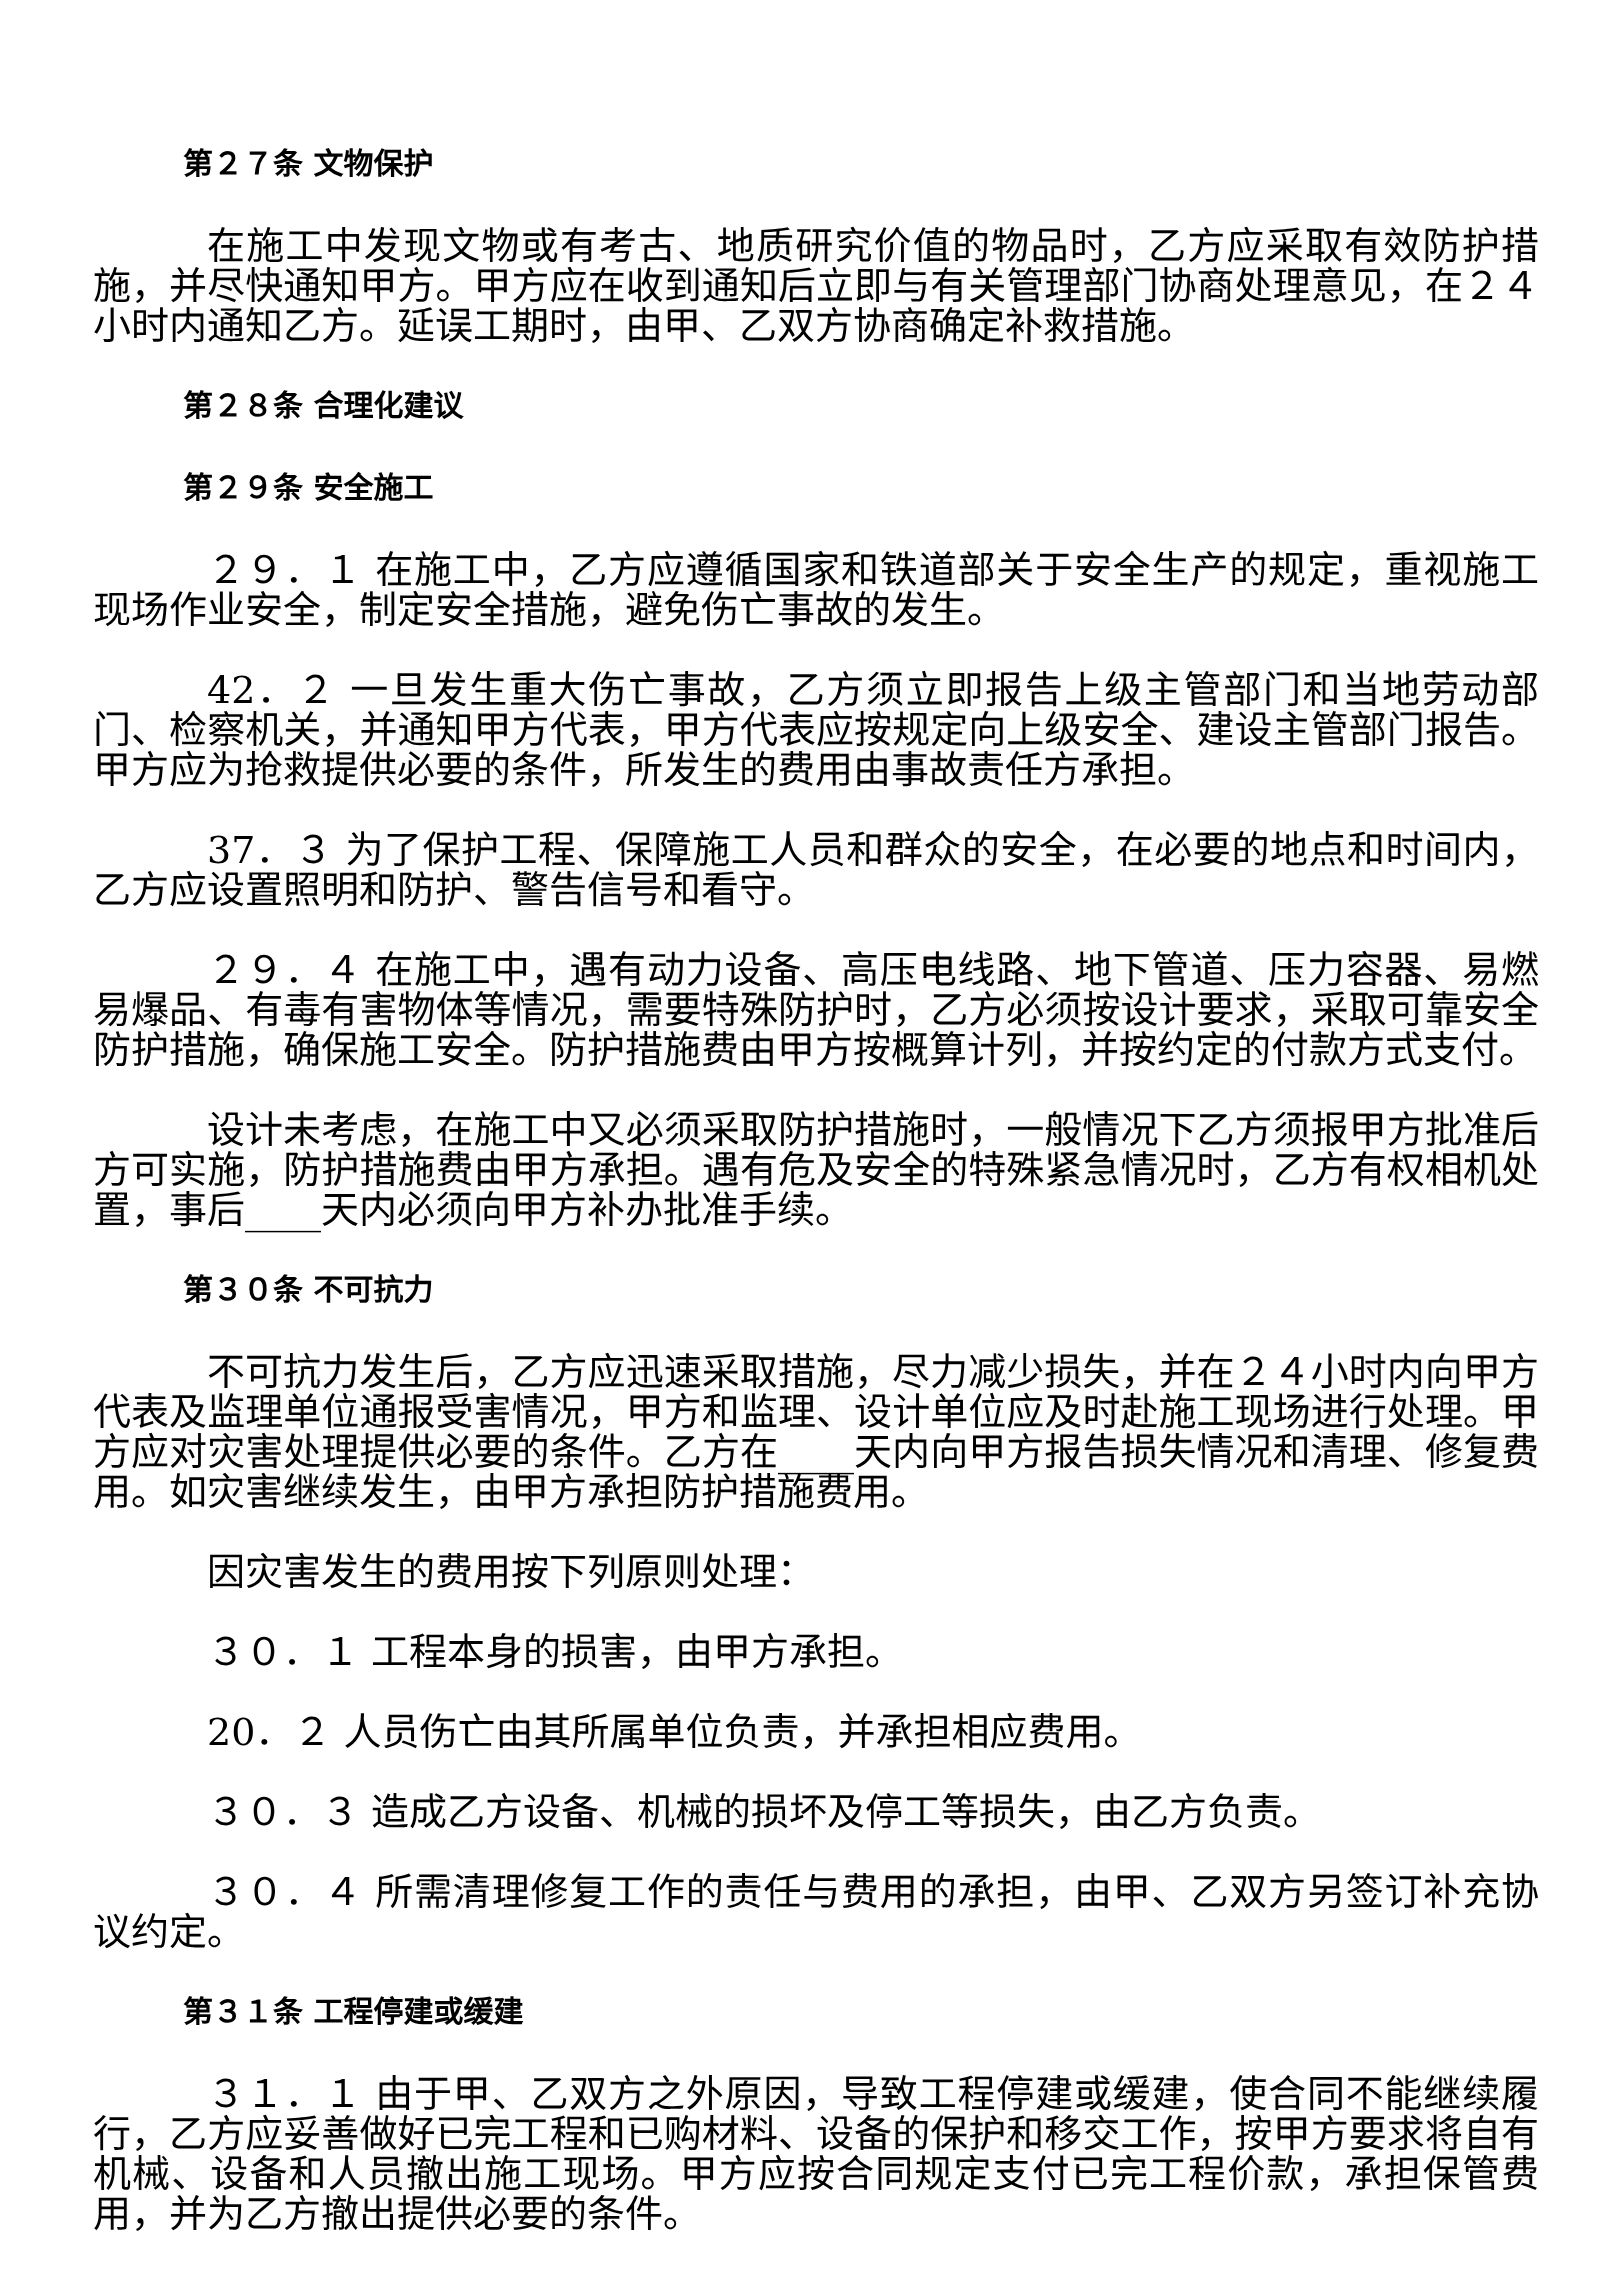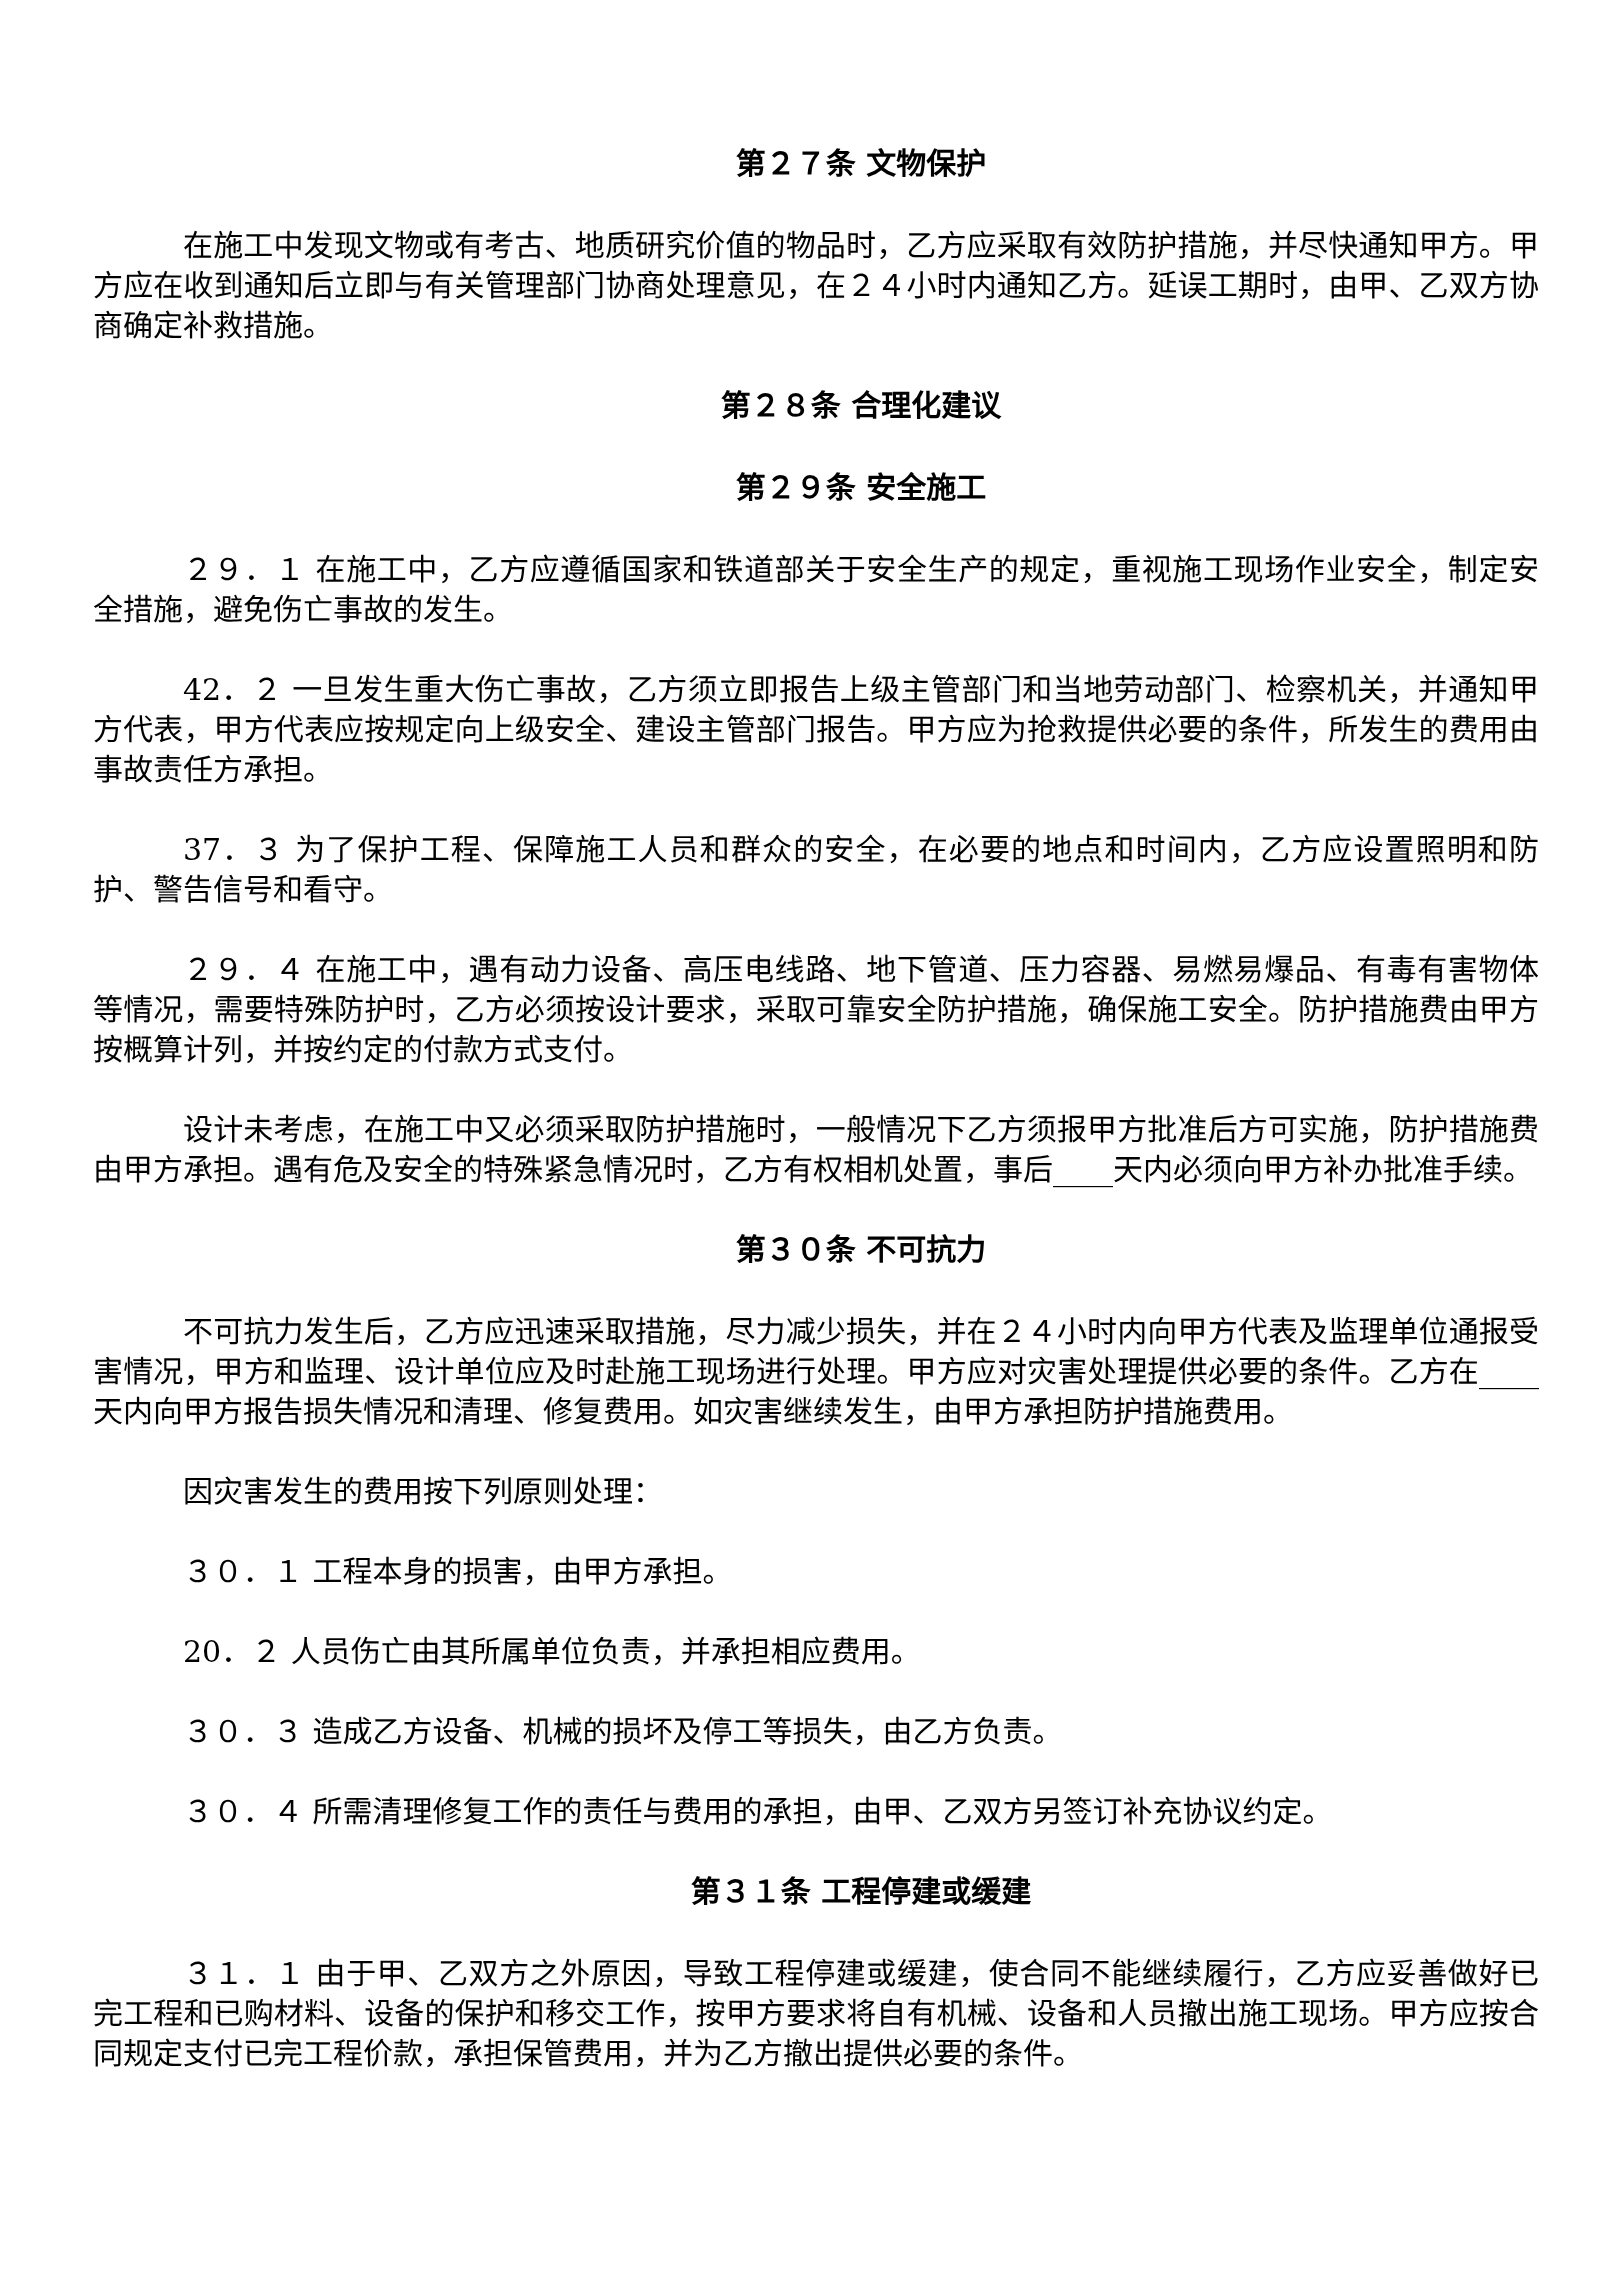--- a/index.html
+++ b/index.html
@@ -21,24 +21,23 @@
     width: 100%;
   }
   .clause-heading {
     font-size: 30px;
     font-weight: bold;
     line-height: 40px;
     margin: 0 0 42px 0;
     padding-left: 3em;
     text-indent: 0;
     white-space: pre-wrap;
-    text-align: center;
   }
   .clause-paragraph {
-    font-size: 30px;
+    font-size: 38px;
     font-weight: normal;
     line-height: 40px;
     margin: 0 0 40px 0;
     text-indent: 3em;
     text-align: justify;
     white-space: pre-wrap;
   }
 </style>
 </head>
 <body>

